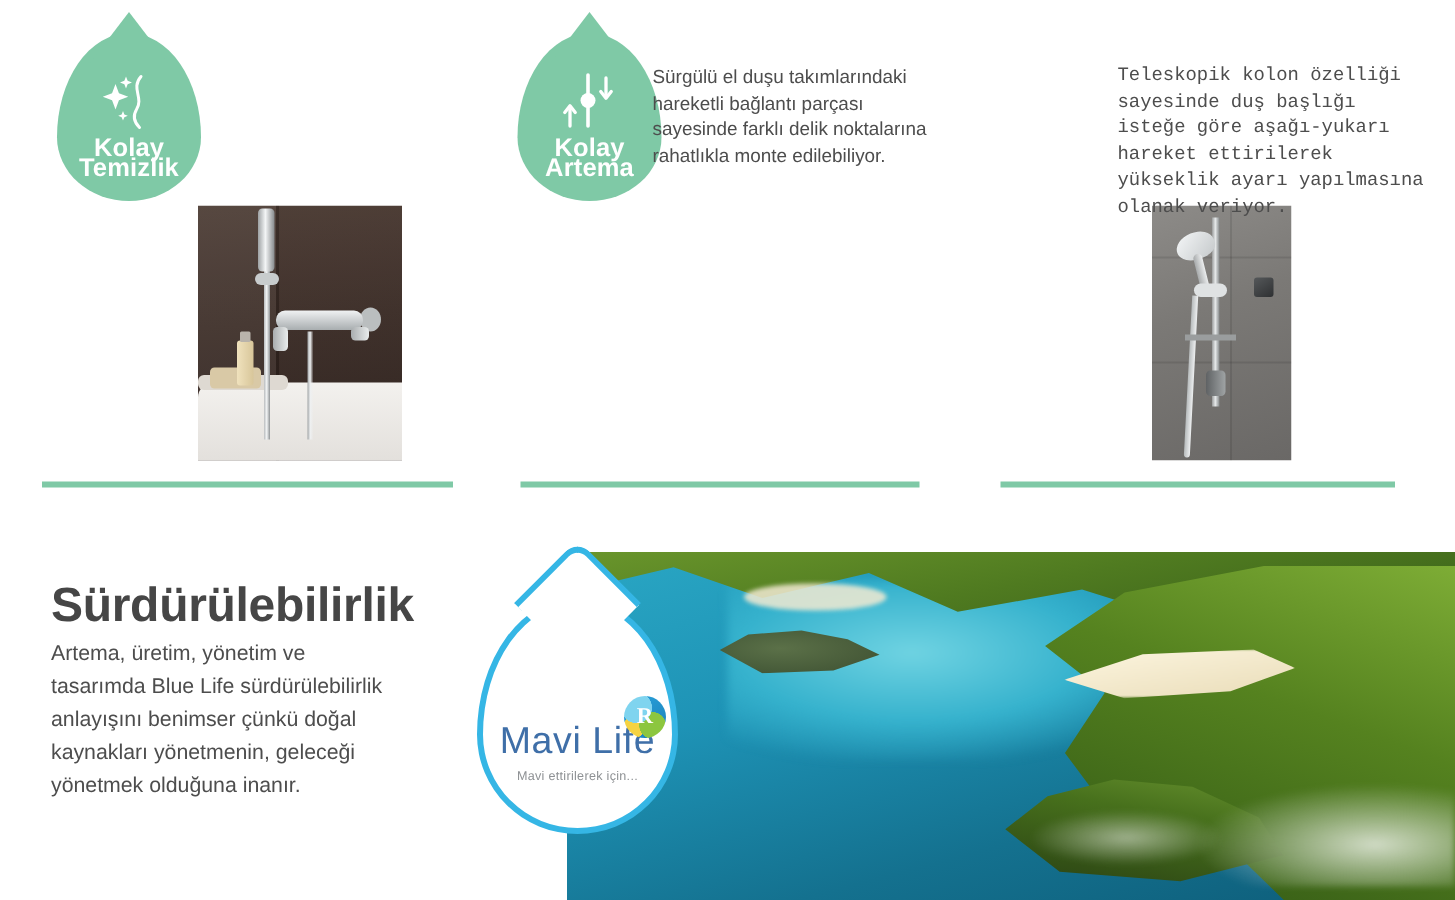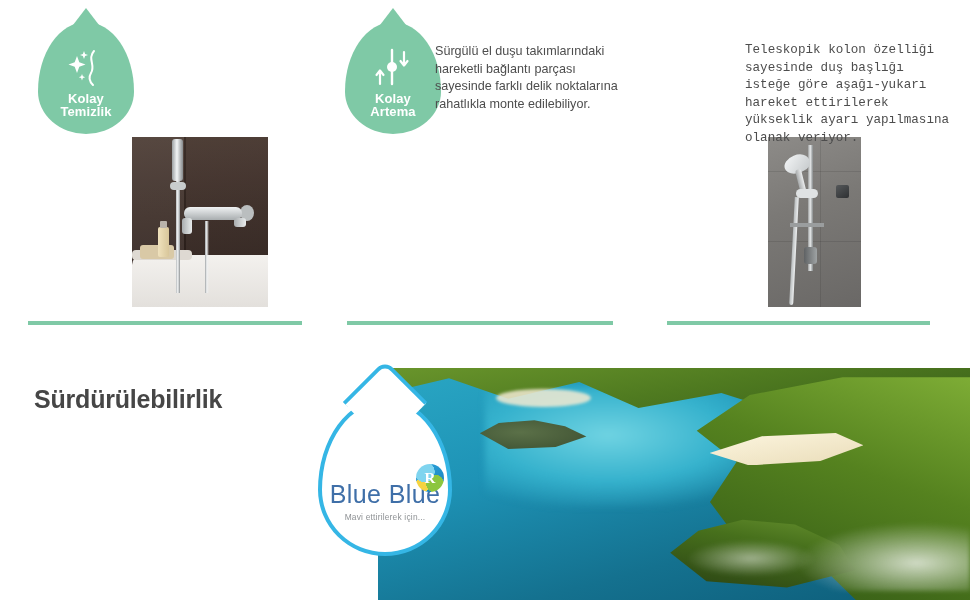--- a/index.html
+++ b/index.html
@@ -42,21 +42,21 @@
 
   .droplet-icon {
     position: absolute; top: 26px; left: 50%;
     transform: translateX(-50%);
     width: 46px; height: 40px;
     z-index: 2;
   }
   .droplet-label {
     position: relative; z-index: 3;
     color: #ffffff; font-weight: bold;
-    font-size: 13px; line-height: 13px;
+    font-size: 17px; line-height: 13px;
     text-align: center; letter-spacing: .1px;
   }
 
   
   .feat-text {
     position: absolute;
     color: #4d4d4d;
     font-size: 12.6px;
     line-height: 17.5px;
   }
@@ -132,21 +132,21 @@
 
   
   .divider { position: absolute; top: 321px; height: 4px; background: #7fc9a6; }
   .div-1 { left: 28px;  width: 274px; }
   .div-2 { left: 347px; width: 266px; }
   .div-3 { left: 667px; width: 263px; }
 
   
   .sus-title {
     position: absolute; left: 34px; top: 385px;
-    font-size: 25px; font-weight: bold; color: #464646;
+    font-size: 32px; font-weight: bold; color: #464646;
     letter-spacing: -.2px;
   }
   .sus-body {
     position: absolute; left: 34px; top: 425px; width: 232px;
     font-size: 14.2px; line-height: 22px; color: #4d4d4d;
   }
 
   
   .landscape {
     position: absolute; left: 378px; top: 368px;
@@ -298,35 +298,36 @@
   <div class="feature feat-3">
     <div class="feat-text">Teleskopik kolon özelliği sayesinde duş başlığı isteğe göre aşağı-yukarı hareket ettirilerek yükseklik ayarı yapılmasına olanak veriyor.</div>
 
   </div>
 
   <div class="divider div-1"></div>
   <div class="divider div-2"></div>
   <div class="divider div-3"></div>
 
   <h1 class="sus-title">Sürdürülebilirlik</h1>
+  <p class="sus-body">Artema, üretim, yönetim ve tasarımda Blue Life sürdürülebilirlik anlayışını benimser çünkü doğal kaynakları yönetmenin, geleceği yönetmek olduğuna inanır.</p>
 
   <div class="landscape">
     <div class="ls-sea"></div>
     <div class="ls-shallow"></div>
     <div class="ls-hill-top"></div>
     <div class="ls-hill-right"></div>
     <div class="ls-beach2"></div>
     <div class="ls-beach"></div>
     <div class="ls-rock-c"></div>
     <div class="ls-island"></div>
     <div class="ls-foam"></div>
     <div class="ls-foam2"></div>
   </div>
 
   <div class="logo-drop">
     <div class="logo-globe">
       <span>R</span>
     </div>
-    <div class="logo-text">Blue Blue</div>
+    <div class="logo-text">Mavi Life</div>
     <div class="logo-tagline">Mavi ettirilerek için...</div>
   </div>
 
 </div>
 
 </body></html>

